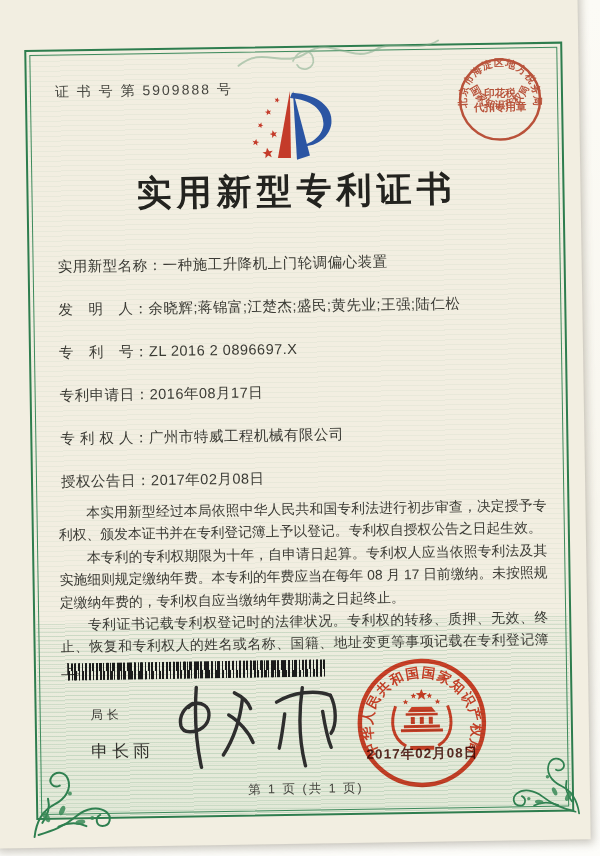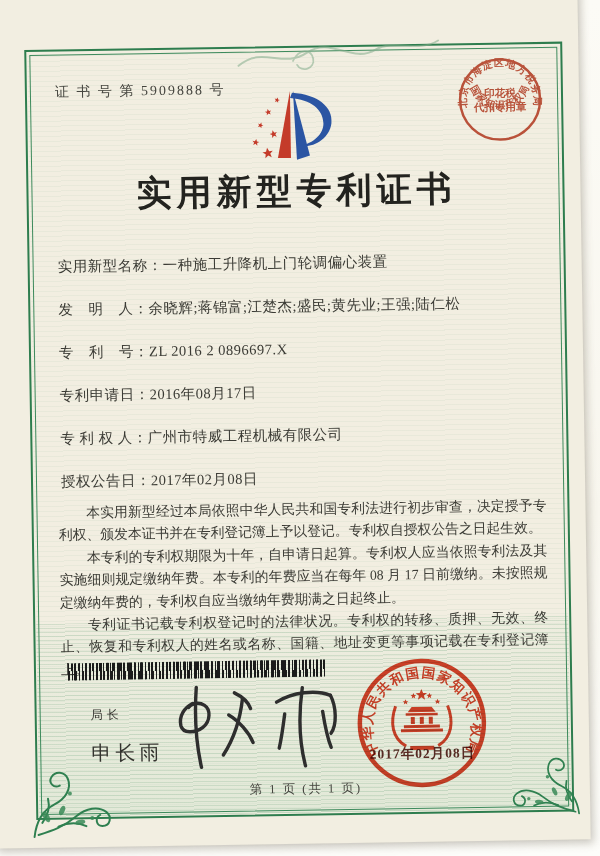--- a/index.html
+++ b/index.html
@@ -1,20 +1,20 @@
 <!DOCTYPE html>
 <html><head>
 <meta charset="utf-8">
 <style>
   html,body{margin:0;padding:0;}
   body{background:#fbfaf5;}
   .paper{
     position:relative; width:600px; height:856px; overflow:hidden;
     background:linear-gradient(180deg,#fcfbf6 0%,#f8f6ee 60%,#fdfdfa 100%);
-    font-family:Liberation Serif, serif;
+    font-family:Liberation Sans, sans-serif;
   }
   
   .sheet{
     position:absolute; left:-12px; top:-14px; width:596px; height:858px;
     background:#f2eee1;
     transform:rotate(-0.9deg); transform-origin:50% 50%;
     box-shadow:3px 4px 8px rgba(90,80,60,.30), -2px -2px 5px rgba(90,80,60,.12);
   }
   .content{position:absolute; left:12px; top:14px; width:600px; height:856px;}
 
@@ -61,21 +61,21 @@
   .paras p{margin:0; text-indent:2em;}
 
   .barcode{
     position:absolute; left:64px; top:660px; width:258px; height:17px;
     background:
       repeating-linear-gradient(90deg,#1b1b1b 0 1.5px,transparent 1.5px 3.5px),
       repeating-linear-gradient(90deg,#1b1b1b 0 1px,transparent 1px 6px,#1b1b1b 6px,#1b1b1b 8px,transparent 8px 11px);
   }
 
   .signer-title{position:absolute; left:86px; top:704px; font-size:12px; letter-spacing:4px; color:#33332e;}
-  .signer-name {position:absolute; left:86px; top:737px; font-size:20px; letter-spacing:4px; color:#33332e;}
+  .signer-name {position:absolute; left:86px; top:737px; font-size:17px; letter-spacing:4px; color:#33332e;}
   .signature{position:absolute; left:160px; top:680px; width:190px; height:95px;}
 
   .footer{
     position:absolute; left:0; right:0; top:781px; text-align:center;
     font-size:12.5px; letter-spacing:2px; color:#45453f;
   }
 
   .stamp{mix-blend-mode:multiply;}
   .tax-stamp{position:absolute; left:460px; top:58px; width:90px; height:90px; opacity:.92;}
   .sipo-seal{position:absolute; left:350px; top:658px; width:134px; height:134px; opacity:.95;}

